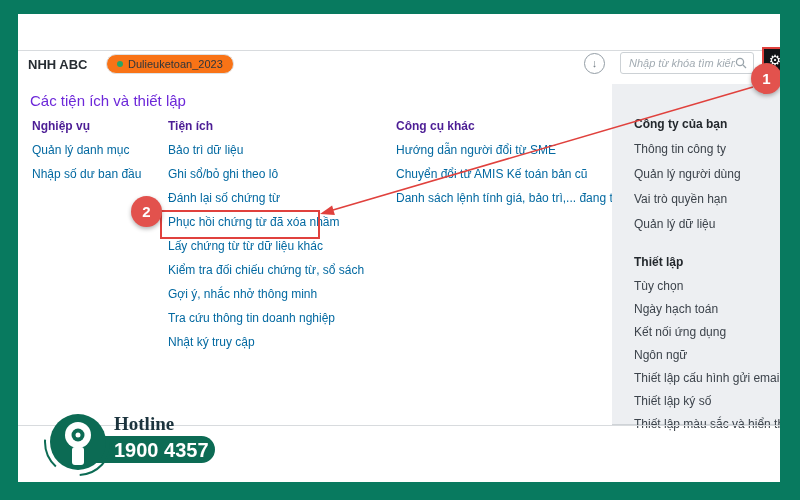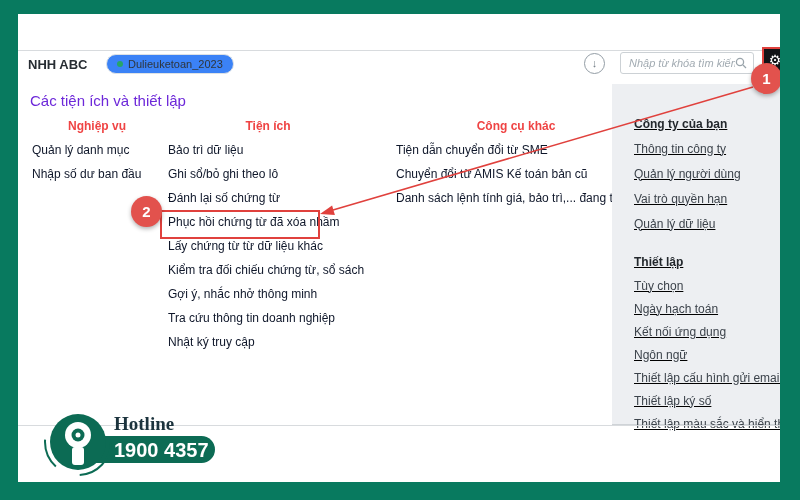--- a/index.html
+++ b/index.html
@@ -11,44 +11,44 @@
   .frame.left{left:0;top:0;width:18px;height:500px;}
   .frame.right{left:780px;top:0;width:20px;height:500px;}
   .frame.bottom{left:0;top:482px;width:800px;height:18px;}
 
   .tb-divider{position:absolute;left:0;top:36px;width:762px;height:1px;background:#d8dbde;}
   .company{position:absolute;left:10px;top:41px;height:18px;display:flex;align-items:center;gap:25px;
            font-size:13px;font-weight:bold;color:#272d33;cursor:pointer;}
   .chev{width:6px;height:6px;border-right:1.6px solid #3a4149;border-bottom:1.6px solid #3a4149;
         transform:rotate(45deg);margin-top:-3px;}
   .pill{position:absolute;left:88px;top:40px;height:18px;border:1px solid #dee2e5;border-radius:10px;
-        display:flex;align-items:center;gap:5px;padding:0 10px;font-size:11px;color:#2f353b;background:#3b82f6;}
+        display:flex;align-items:center;gap:5px;padding:0 10px;font-size:11px;color:#2f353b;background:#f97316;}
   .dot{width:6px;height:6px;border-radius:50%;background:#27a567;}
   .dl{position:absolute;left:566px;top:39px;width:19px;height:19px;border:1.5px solid #939da5;
       border-radius:50%;color:#6f7a83;font-size:11px;line-height:18px;text-align:center;cursor:pointer;}
   .search{position:absolute;left:602px;top:38px;width:134px;height:22px;border:1px solid #ccd1d5;
           border-radius:3px;box-sizing:border-box;display:flex;align-items:center;background:#fff;}
   .search input{border:0;outline:0;flex:1;min-width:0;font-size:11px;font-style:italic;color:#70797f;
           padding:0 0 0 8px;background:transparent;font-family:"Liberation Sans",sans-serif;}
   .search input::placeholder{color:#a2abb2;font-style:italic;}
   .search .mag{margin-right:6px;flex:0 0 auto;}
   .gear{position:absolute;left:744px;top:33px;width:22px;height:22px;background:#121417;
         border:2px solid #e0413d;color:#fff;font-size:14px;text-align:center;line-height:22px;cursor:pointer;}
 
   .h1{position:absolute;left:12px;top:78px;font-size:15px;color:#6d28d9;}
 
   .col{position:absolute;top:100px;}
   .col.c1{left:14px;width:130px;}
   .col.c2{left:150px;width:200px;}
   .col.c3{left:354px;width:240px;margin-left:24px;}
-  .col .hdr{font-weight:bold;font-size:12px;color:#ef4444;height:24px;line-height:24px;text-align:center;}
-  .col .row{height:24px;line-height:24px;font-size:12px;color:#0f172a;white-space:nowrap;cursor:pointer;}
+  .col .hdr{font-weight:bold;font-size:12px;color:#4c1d95;height:24px;line-height:24px;}
+  .col .row{height:24px;line-height:24px;font-size:12px;color:#0369a1;white-space:nowrap;cursor:pointer;}
 
   .sb{position:absolute;left:594px;top:70px;width:168px;height:341px;background:#edeff2;
-      box-sizing:border-box;padding:28px 0 0 22px;border-bottom:1px solid #cfd3d7;text-decoration:underline;}
+      box-sizing:border-box;padding:28px 0 0 22px;border-bottom:1px solid #cfd3d7;}
   .sb .hdr{font-weight:bold;font-size:12px;color:#23282d;height:24px;line-height:24px;}
   .sb .row{font-size:12px;color:#3c434b;white-space:nowrap;display:flex;align-items:center;gap:6px;cursor:pointer;}
   .sb .s1 .row{height:25px;}
   .sb .s2 .row{height:23px;text-align:center;}
   .badge-new{background:#f2994a;color:#fff;font-size:9px;font-weight:bold;border-radius:8px;
              padding:1px 6px;line-height:11px;}
 
   .footline{position:absolute;left:0;top:411px;width:762px;height:1px;background:#d8dbde;}
   .hotline{position:absolute;left:10px;top:384px;z-index:20;}
 
@@ -110,21 +110,21 @@
     <div class="row">Phục hồi chứng từ đã xóa nhầm</div>
     <div class="row">Lấy chứng từ từ dữ liệu khác</div>
     <div class="row">Kiểm tra đối chiếu chứng từ, sổ sách</div>
     <div class="row">Gợi ý, nhắc nhở thông minh</div>
     <div class="row">Tra cứu thông tin doanh nghiệp</div>
     <div class="row">Nhật ký truy cập</div>
   </div>
 
   <div class="col c3">
     <div class="hdr">Công cụ khác</div>
-    <div class="row">Tiện dẫn chuyển đổi từ SME</div>
+    <div class="row">Hướng dẫn người đổi từ SME</div>
     <div class="row">Chuyển đổi từ AMIS Kế toán bản cũ</div>
     <div class="row">Danh sách lệnh tính giá, bảo trì,... đang thực hiện</div>
   </div>
 
   <div class="sb">
     <div class="s1">
       <div class="hdr">Công ty của bạn</div>
       <div class="row">Thông tin công ty</div>
       <div class="row">Quản lý người dùng</div>
       <div class="row">Vai trò quyền hạn</div>

